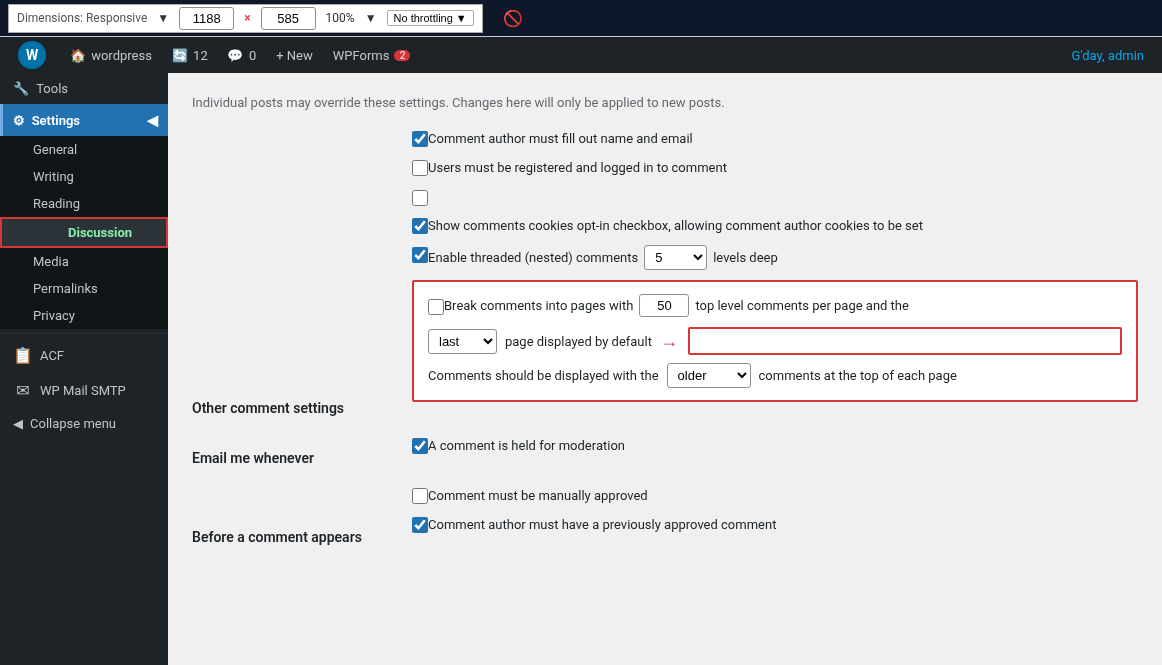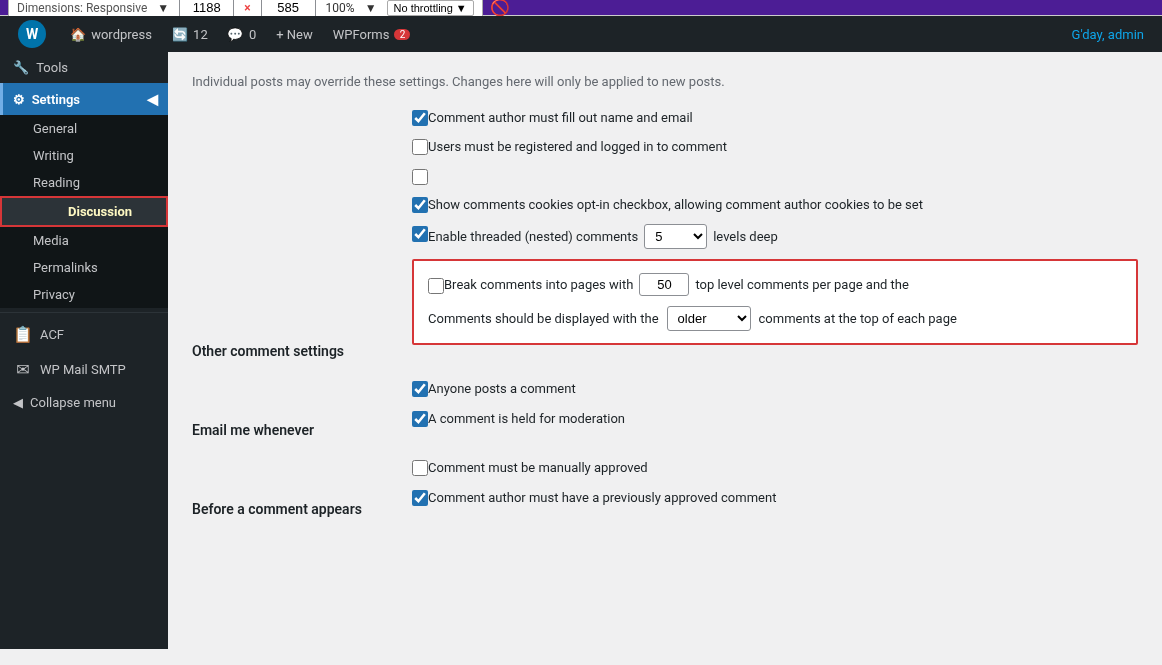--- a/index.html
+++ b/index.html
@@ -1,26 +1,26 @@
 <!DOCTYPE html>
 <html><head>
   <meta charset="utf-8">
   <style>
     * { box-sizing: border-box; margin: 0; padding: 0; }
     body { font-family: -apple-system, BlinkMacSystemFont, "Segoe UI", Roboto, sans-serif; font-size: 13px; background: #f0f0f1; }
 
     
     .browser-bar {
-      background: #4c1d95;
+      background: #0f172a;
       border-bottom: 1px solid #ccc;
       padding: 4px 8px;
       display: flex;
       align-items: center;
-      gap: 8px;
-      height: 16px;
+      gap: 21px;
+      height: 37px;
     }
     .browser-bar-inner {
       border: 1px solid #aaa;
       background: white;
       padding: 2px 8px;
       display: flex;
       align-items: center;
       gap: 10px;
       font-size: 12px;
       color: #333;
@@ -336,21 +336,21 @@
       <div class="sidebar-item">
         <span>General</span>
       </div>
       <div class="sidebar-item">
         <span>Writing</span>
       </div>
       <div class="sidebar-item">
         <span>Reading</span>
       </div>
       <div class="sidebar-item discussion-highlight">
-        <span style="font-weight:bold;color:#fef9c3;padding-left:36px;">Discussion</span>
+        <span style="font-weight:bold;color:#86efac;padding-left:36px;">Discussion</span>
       </div>
       <div class="sidebar-item">
         <span>Media</span>
       </div>
       <div class="sidebar-item">
         <span>Permalinks</span>
       </div>
       <div class="sidebar-item">
         <span>Privacy</span>
       </div>
@@ -418,42 +418,47 @@
 
           <div class="checkbox-row" style="flex-wrap:wrap;align-items:center;">
             <input type="checkbox" id="cb-break" style="">
             <label class="checkbox-label" for="cb-break" style="display:flex;align-items:center;gap:6px;flex-wrap:wrap;">
               <span>Break comments into pages with</span>
               <input type="text" class="inline-input" value="50" style="">
               <span>top level comments per page and the</span>
             </label>
           </div>
 
+          <div class="page-row">
+            <select class="select-inline">
+              <option>first</option>
+              <option selected="">last</option>
+            </select>
+            <span class="page-row-text">page displayed by default</span>
+            <span class="red-arrow">→</span>
+            <div class="red-highlight-box" style="min-width:200px;"></div>
+          </div>
 
           <div class="display-row">
             <span class="page-row-text">Comments should be displayed with the</span>
             <select class="select-inline">
               <option>newer</option>
               <option selected="">older</option>
             </select>
             <span class="page-row-text">comments at the top of each page</span>
           </div>
         </div>
 
       </div>
     </div>
 
     <div class="settings-row email-section">
       <div class="section-title">Email me whenever</div>
       <div class="settings-content">
         <div class="checkbox-row">
-          <input type="checkbox" id="em1" checked="" style="">
-          <label class="checkbox-label" for="em1">Anyone posts a comment</label>
-        </div>
-        <div class="checkbox-row">
           <input type="checkbox" id="em2" checked="" style="">
           <label class="checkbox-label" for="em2">A comment is held for moderation</label>
         </div>
       </div>
     </div>
 
     <div class="settings-row before-section">
       <div class="section-title">Before a comment appears</div>
       <div class="settings-content">
         <div class="checkbox-row">

